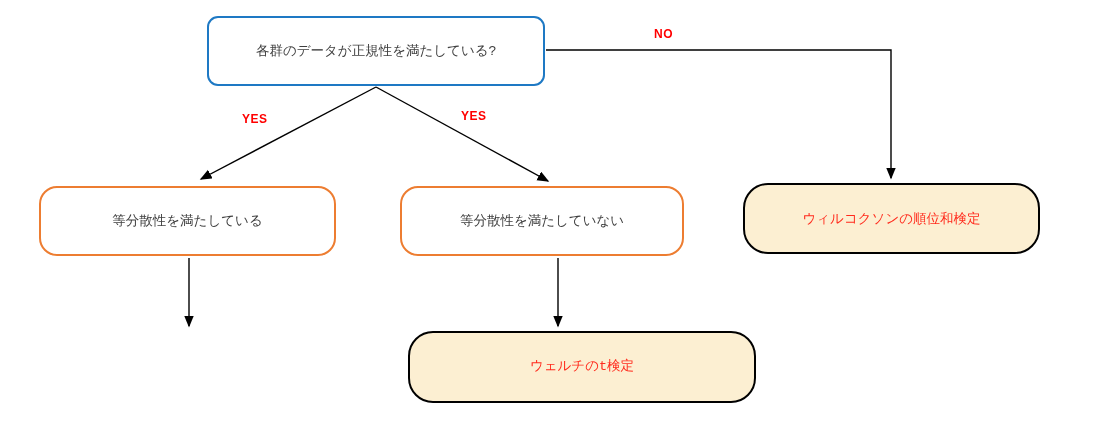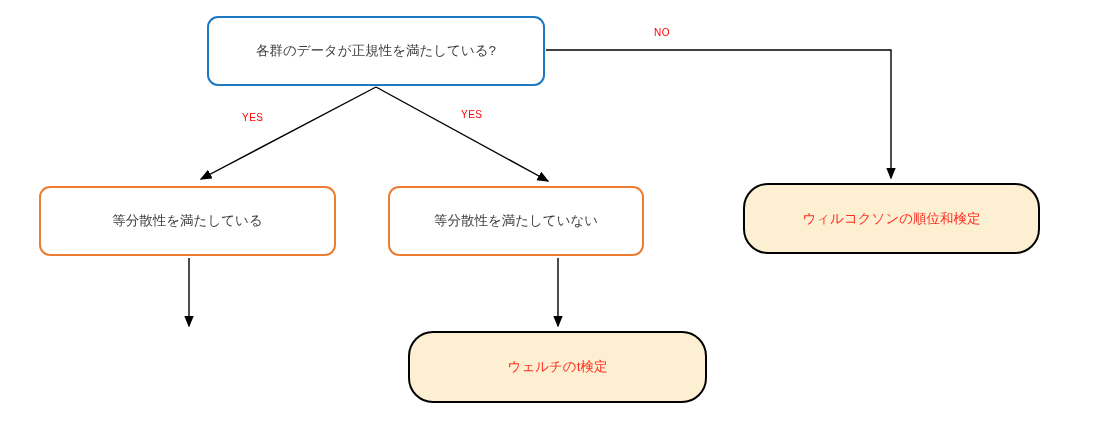--- a/index.html
+++ b/index.html
@@ -35,33 +35,33 @@
     background: #ffffff;
     padding: 20px 12px;
   }
   .node--decision {
     border: 2.5px solid var(--decision-border);
     border-radius: 11px;
     color: var(--node-text);
   }
   .node--condition {
     border: 2px solid var(--condition-border);
-    border-radius: 11px;
+    border-radius: 18px;
     color: var(--node-text);
   }
   .node--result {
     border: 2.5px solid var(--result-border);
     border-radius: 25px;
     background: var(--result-fill);
     color: var(--result-text);
   }
   .edge-label {
     position: absolute;
-    font-weight: normal;
-    font-size: 10px;
+    font-weight: bold;
+    font-size: 12px;
     color: var(--edge-label);
     letter-spacing: 0.5px;
   }
 </style>
 </head>
 <body>
 
 <div class="canvas">
 
   <svg class="edges" viewBox="0 0 1093 424" xmlns="http://www.w3.org/2000/svg">
@@ -78,30 +78,30 @@
   </svg>
 
   <div class="node node--decision" style="left:207px; top:16px; width:338px; height:70px;">
     <span>各群のデータが正規性を満たしている?</span>
   </div>
 
   <div class="node node--condition" style="left:39px; top:186px; width:297px; height:70px;">
     <span>等分散性を満たしている</span>
   </div>
 
-  <div class="node node--condition" style="left:388px; top:186px; width:256px; height:70px;">
+  <div class="node node--condition" style="left:400px; top:186px; width:284px; height:70px;">
     <span>等分散性を満たしていない</span>
   </div>
 
   <div class="node node--result" style="left:743px; top:183px; width:297px; height:71px;">
     <span>ウィルコクソンの順位和検定</span>
   </div>
 
 
-  <div class="node node--result" style="left:408px; top:331px; width:299px; height:72px;">
+  <div class="node node--result" style="left:408px; top:331px; width:348px; height:72px;font-family:Liberation Mono, monospace;">
     <span>ウェルチのt検定</span>
   </div>
 
   <div class="edge-label" style="left:242px; top:112px;">YES</div>
 
   <div class="edge-label" style="left:461px; top:109px;">YES</div>
 
   <div class="edge-label" style="left:654px; top:27px;">NO</div>
 
 </div>

